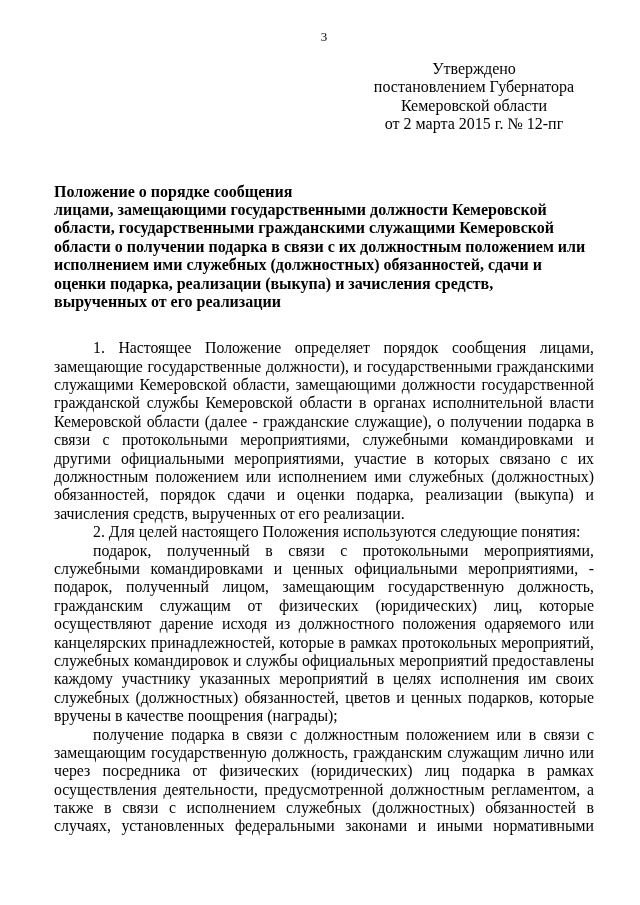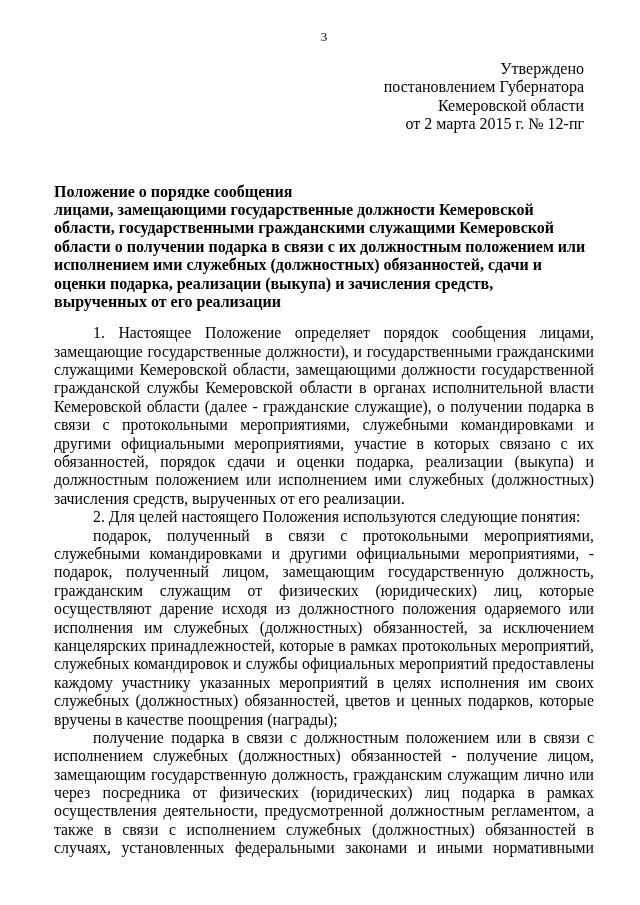--- a/index.html
+++ b/index.html
@@ -23,41 +23,41 @@
     font-size: 13px;
     line-height: 18px;
     height: 18px;
   }
   .approval-block {
     width: 220px;
     margin-left: 310px;
     margin-top: 14px;
     font-size: 16px;
     line-height: 18.4px;
-    text-align: right;
+    text-align: center;
   }
   .approval-block .al {
     height: 18.4px;
     white-space: nowrap;
     overflow: visible;
   }
   .doc-title {
     margin-top: 49px;
     font-size: 16px;
     font-weight: bold;
     line-height: 18.4px;
     text-align: left;
   }
   .doc-title .tl {
     height: 18.4px;
     white-space: nowrap;
     overflow: hidden;
   }
   .doc-body {
-    margin-top: 13px;
+    margin-top: 28px;
     font-size: 15.8px;
     line-height: 18.4px;
   }
   .doc-body .bl {
     height: 18.4px;
     overflow: hidden;
   }
   .doc-body .jl {
     text-align: justify;
     text-align-last: justify;
@@ -78,60 +78,58 @@
 
   <div class="approval-block">
       <div class="al">Утверждено</div>
       <div class="al">постановлением Губернатора</div>
       <div class="al">Кемеровской области</div>
       <div class="al">от 2 марта 2015 г. № 12-пг</div>
     </div>
 
   <div class="doc-title">
       <div class="tl">Положение о порядке сообщения</div>
-      <div class="tl">лицами, замещающими государственные должности Кемеровской</div>
+      <div class="tl">лицами, замещающими государственными должности Кемеровской</div>
       <div class="tl">области, государственными гражданскими служащими Кемеровской</div>
       <div class="tl">области о получении подарка в связи с их должностным положением или</div>
       <div class="tl">исполнением ими служебных (должностных) обязанностей, сдачи и</div>
       <div class="tl">оценки подарка, реализации (выкупа) и зачисления средств,</div>
       <div class="tl">вырученных от его реализации</div>
     </div>
 
   <div class="doc-body">
       <div>
         <div class="bl jl ind">1. Настоящее Положение определяет порядок сообщения лицами,</div>
         <div class="bl jl">замещающие государственные должности), и государственными гражданскими</div>
         <div class="bl jl">служащими Кемеровской области, замещающими должности государственной</div>
         <div class="bl jl">гражданской службы Кемеровской области в органах исполнительной власти</div>
         <div class="bl jl">Кемеровской области (далее - гражданские служащие), о получении подарка в</div>
         <div class="bl jl">связи с протокольными мероприятиями, служебными командировками и</div>
         <div class="bl jl">другими официальными мероприятиями, участие в которых связано с их</div>
+        <div class="bl jl">должностным положением или исполнением ими служебных (должностных)</div>
         <div class="bl jl">обязанностей, порядок сдачи и оценки подарка, реализации (выкупа) и</div>
-        <div class="bl jl">должностным положением или исполнением ими служебных (должностных)</div>
         <div class="bl ll">зачисления средств, вырученных от его реализации.</div>
       </div>
       <div>
         <div class="bl ll ind">2. Для целей настоящего Положения используются следующие понятия:</div>
       </div>
       <div>
         <div class="bl jl ind">подарок, полученный в связи с протокольными мероприятиями,</div>
-        <div class="bl jl">служебными командировками и другими официальными мероприятиями, -</div>
+        <div class="bl jl">служебными командировками и ценных официальными мероприятиями, -</div>
         <div class="bl jl">подарок, полученный лицом, замещающим государственную должность,</div>
         <div class="bl jl">гражданским служащим от физических (юридических) лиц, которые</div>
         <div class="bl jl">осуществляют дарение исходя из должностного положения одаряемого или</div>
-        <div class="bl jl">исполнения им служебных (должностных) обязанностей, за исключением</div>
         <div class="bl jl">канцелярских принадлежностей, которые в рамках протокольных мероприятий,</div>
         <div class="bl jl">служебных командировок и службы официальных мероприятий предоставлены</div>
         <div class="bl jl">каждому участнику указанных мероприятий в целях исполнения им своих</div>
         <div class="bl jl">служебных (должностных) обязанностей, цветов и ценных подарков, которые</div>
         <div class="bl ll">вручены в качестве поощрения (награды);</div>
       </div>
       <div>
         <div class="bl jl ind">получение подарка в связи с должностным положением или в связи с</div>
-        <div class="bl jl">исполнением служебных (должностных) обязанностей - получение лицом,</div>
         <div class="bl jl">замещающим государственную должность, гражданским служащим лично или</div>
         <div class="bl jl">через посредника от физических (юридических) лиц подарка в рамках</div>
         <div class="bl jl">осуществления деятельности, предусмотренной должностным регламентом, а</div>
         <div class="bl jl">также в связи с исполнением служебных (должностных) обязанностей в</div>
         <div class="bl jl">случаях, установленных федеральными законами и иными нормативными</div>
       </div>
     </div>
 </div>
 
 </body></html>

